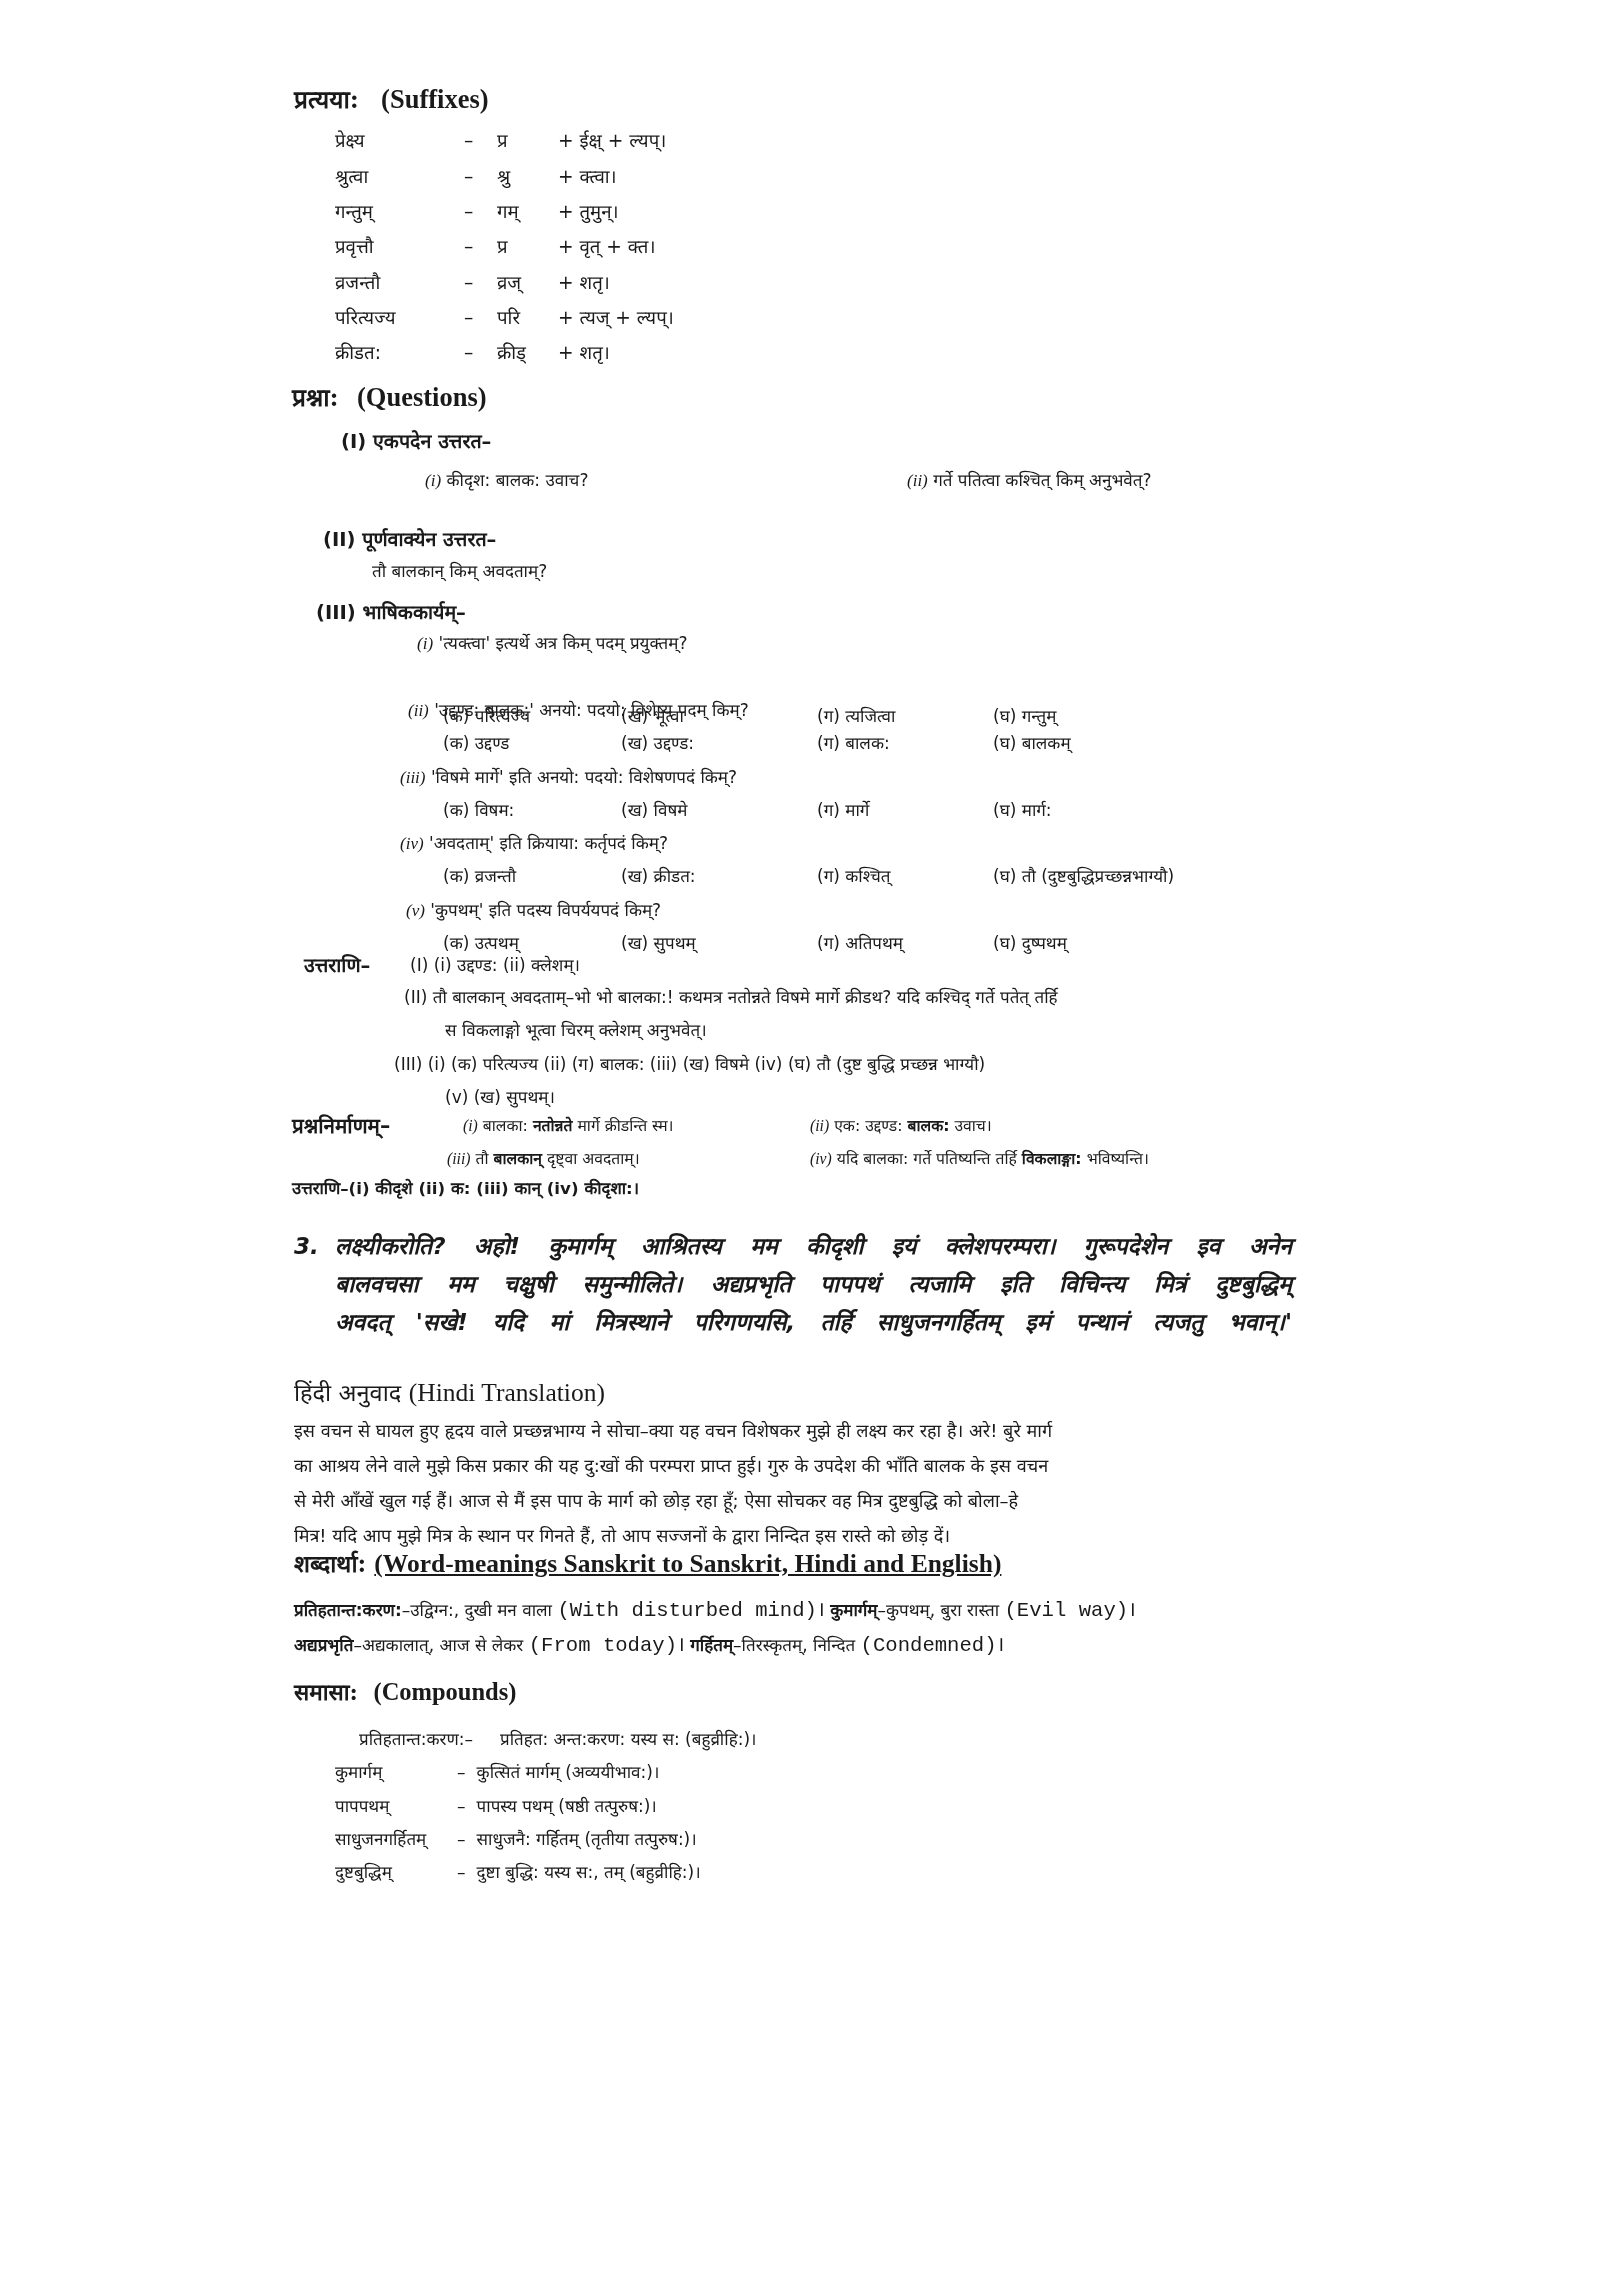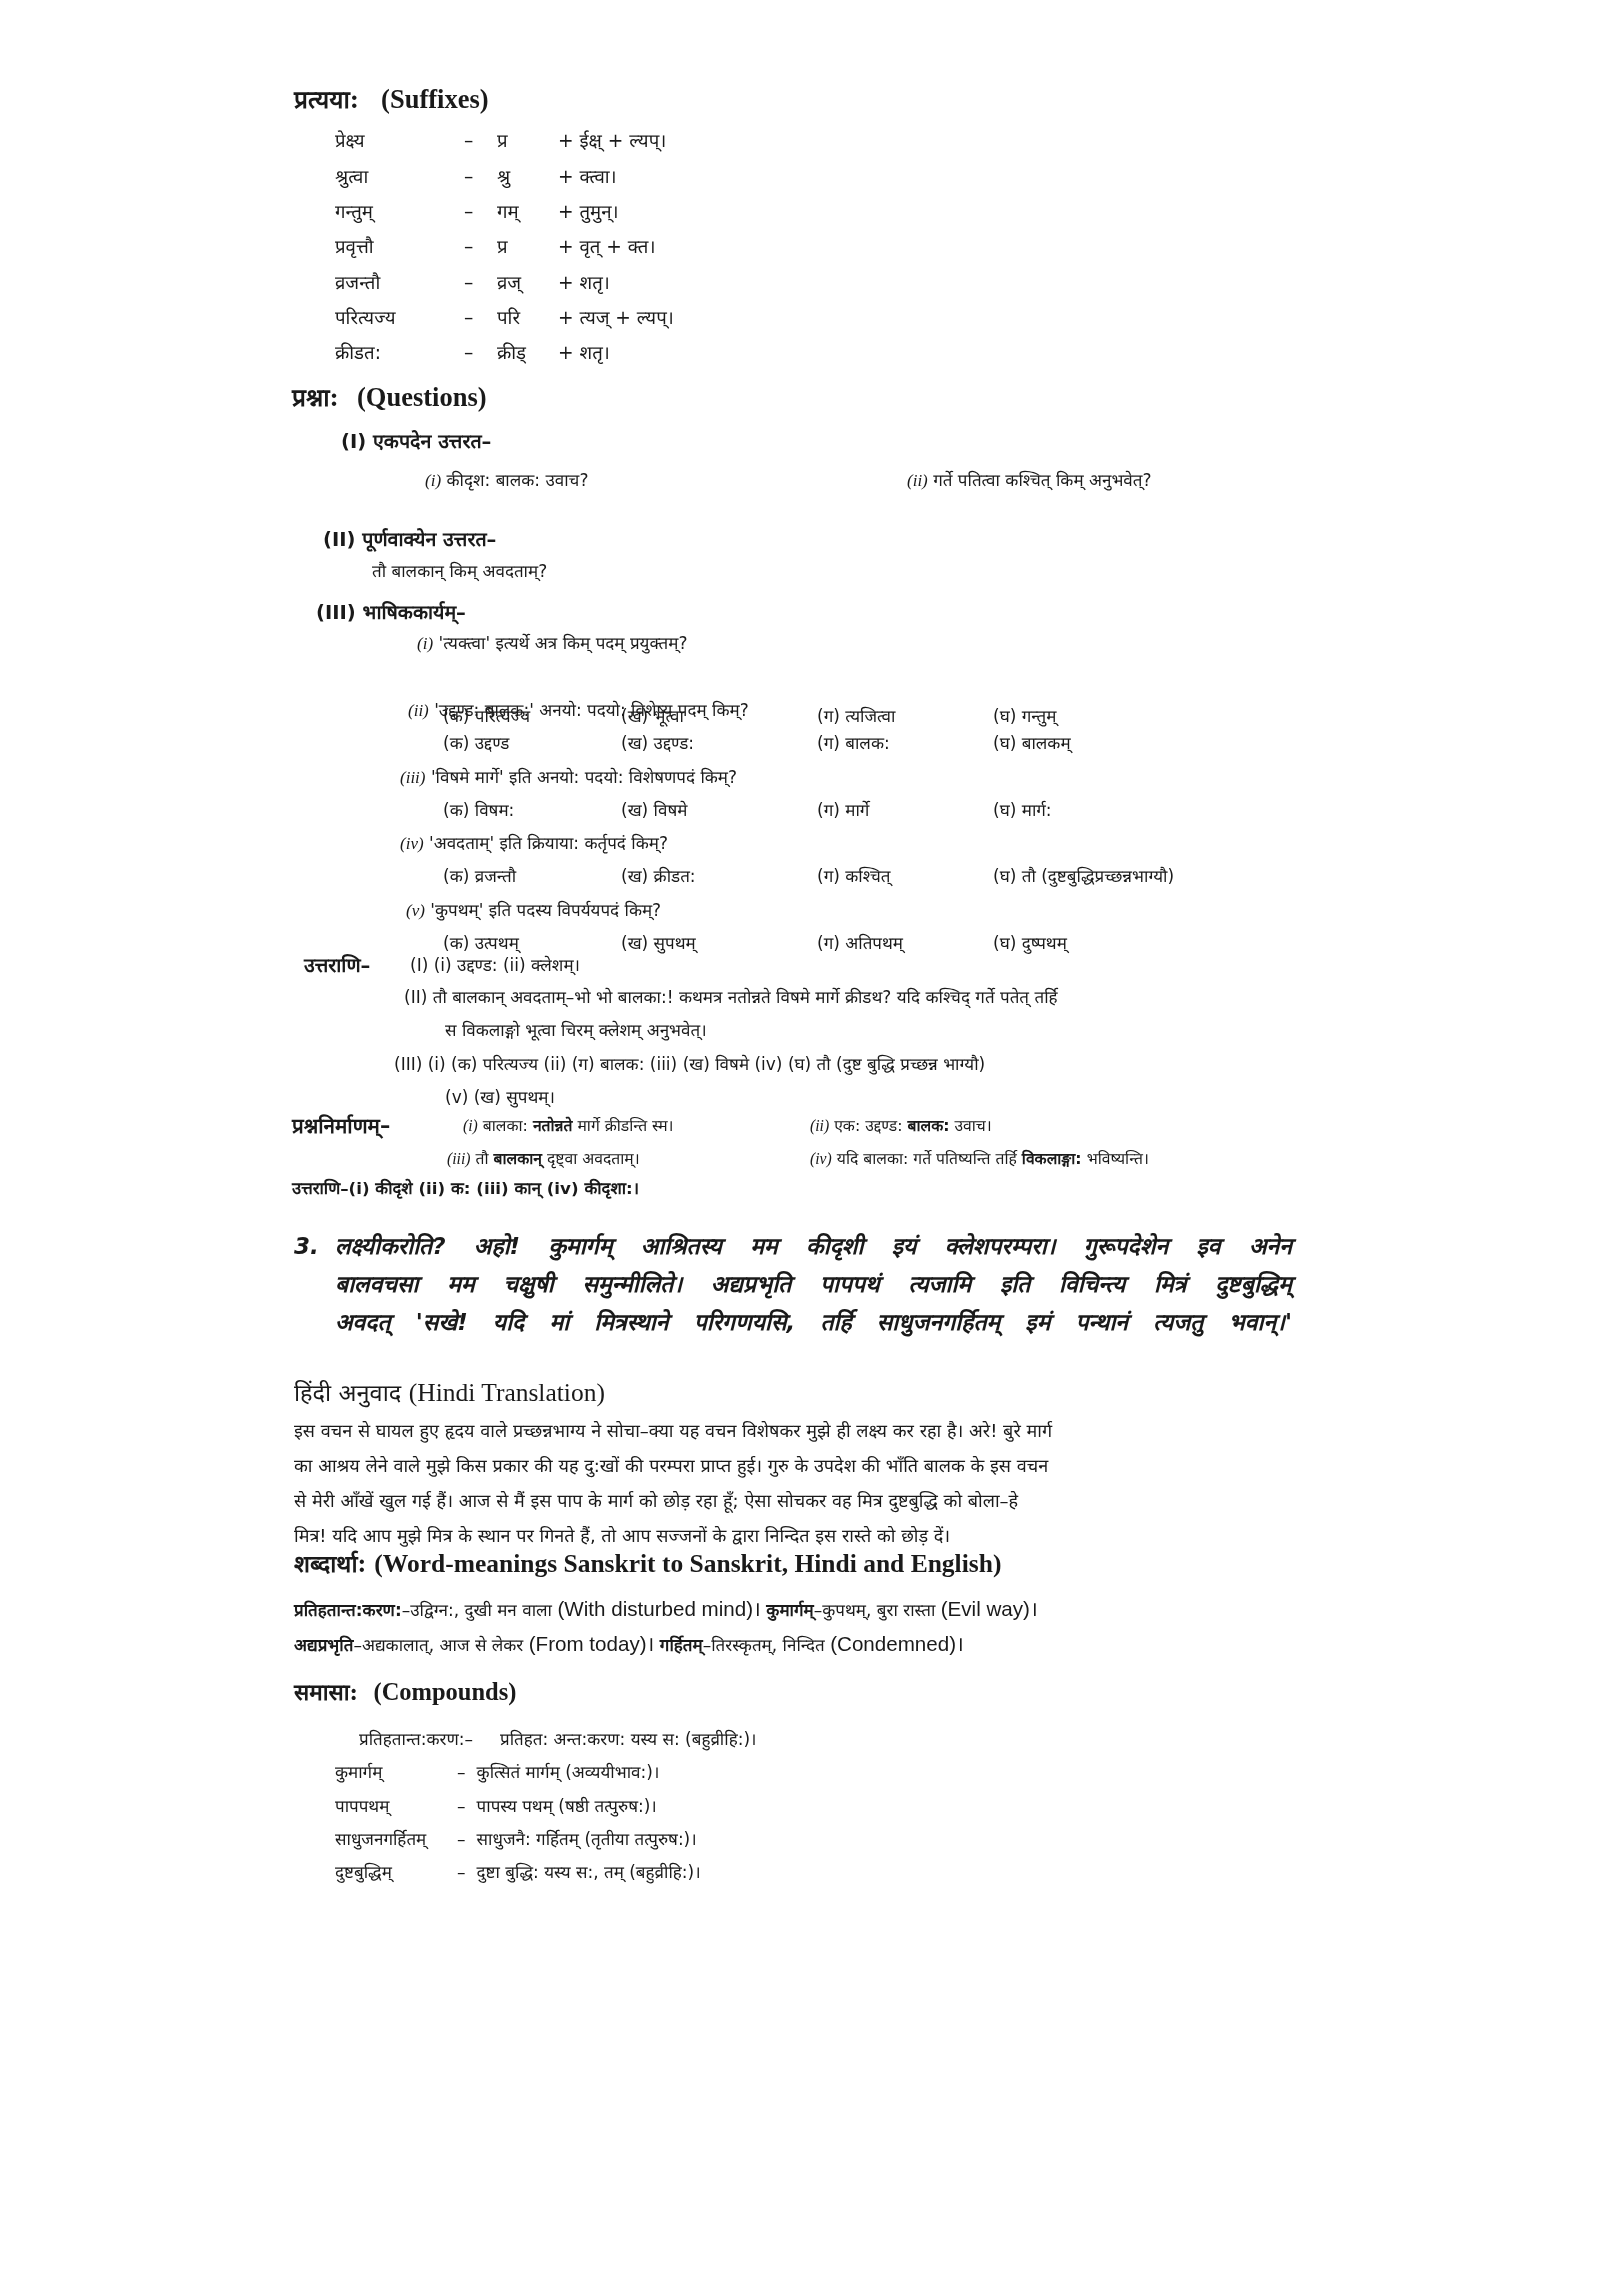--- a/index.html
+++ b/index.html
@@ -5,21 +5,21 @@
   html, body { margin: 0; padding: 0; background: #ffffff; }
   body { width: 1620px; height: 2293px; position: relative; overflow: hidden;
          font-family: "DejaVu Serif", serif; color: #1a1a1a; }
   .abs { position: absolute; white-space: nowrap; }
   .h { font-family: "DejaVu Serif", serif; font-weight: bold; font-size: 24.5px; }
   .h .en { font-family: "Liberation Serif", serif; font-weight: bold; font-size: 26.5px; margin-top: 36px; }
   .t { font-family: "DejaVu Sans", sans-serif; font-size: 18.6px; }
   .ts { font-family: "DejaVu Sans", sans-serif; font-size: 17px; }
   .sub { font-family: "DejaVu Sans", sans-serif; font-weight: bold; font-size: 19.6px; }
   .rn { font-family: "Liberation Serif", serif; font-style: italic; }
-  .en-t { font-family: Liberation Sans, sans-serif; font-size: 20.6px; }
+  .en-t { font-family: Liberation Mono, monospace; font-size: 20.6px; }
   .b { font-weight: bold; }
   .passage { font-family: "DejaVu Sans", sans-serif; font-style: italic; font-weight: bold;
              font-size: 23px; line-height: 38px; width: 970px; text-align: justify; }
   .passage .line { display: block; white-space: nowrap; text-align-last: justify; }
   .trans { font-family: "DejaVu Sans", sans-serif; font-size: 18px; line-height: 35px; width: 992px; }
   .trans .line { display: block; white-space: nowrap; }
   .c0 { display: inline-block; }
   .opt { display: inline-block; }
 </style>
 </head>
@@ -163,21 +163,21 @@
 </div>
 <div class="abs trans" style="left:294px; top:1413px;">
   <span class="line">इस वचन से घायल हुए हृदय वाले प्रच्छन्नभाग्य ने सोचा–क्या यह वचन विशेषकर मुझे ही लक्ष्य कर रहा है। अरे! बुरे मार्ग</span>
   <span class="line">का आश्रय लेने वाले मुझे किस प्रकार की यह दु:खों की परम्परा प्राप्त हुई। गुरु के उपदेश की भाँति बालक के इस वचन</span>
   <span class="line">से मेरी आँखें खुल गई हैं। आज से मैं इस पाप के मार्ग को छोड़ रहा हूँ; ऐसा सोचकर वह मित्र दुष्टबुद्धि को बोला–हे</span>
   <span class="line">मित्र! यदि आप मुझे मित्र के स्थान पर गिनते हैं, तो आप सज्जनों के द्वारा निन्दित इस रास्ते को छोड़ दें।</span>
 </div>
 
 <div class="abs h" style="left:294px; top:1547px; font-size:23.5px;">
   <span>शब्दार्था:</span>
-  <span class="en" style="font-size:25.5px;">(Word-meanings Sanskrit to Sanskrit, Hindi and English)</span>
+  <span class="en" style="font-size:25.5px;text-decoration:underline;">(Word-meanings Sanskrit to Sanskrit, Hindi and English)</span>
 </div>
 <div class="abs ts" style="left:294px; top:1594px;">
   <span class="b">प्रतिहतान्त:करण:</span><span>–उद्विग्न:, दुखी मन वाला</span>
   <span class="en-t">(With disturbed mind)।</span>
   <span class="b">कुमार्गम्</span><span>–कुपथम्, बुरा रास्ता</span>
   <span class="en-t">(Evil way)।</span>
 </div>
 <div class="abs ts" style="left:294px; top:1629px;">
   <span class="b">अद्यप्रभृति</span><span>–अद्यकालात्, आज से लेकर</span>
   <span class="en-t">(From today)।</span>

